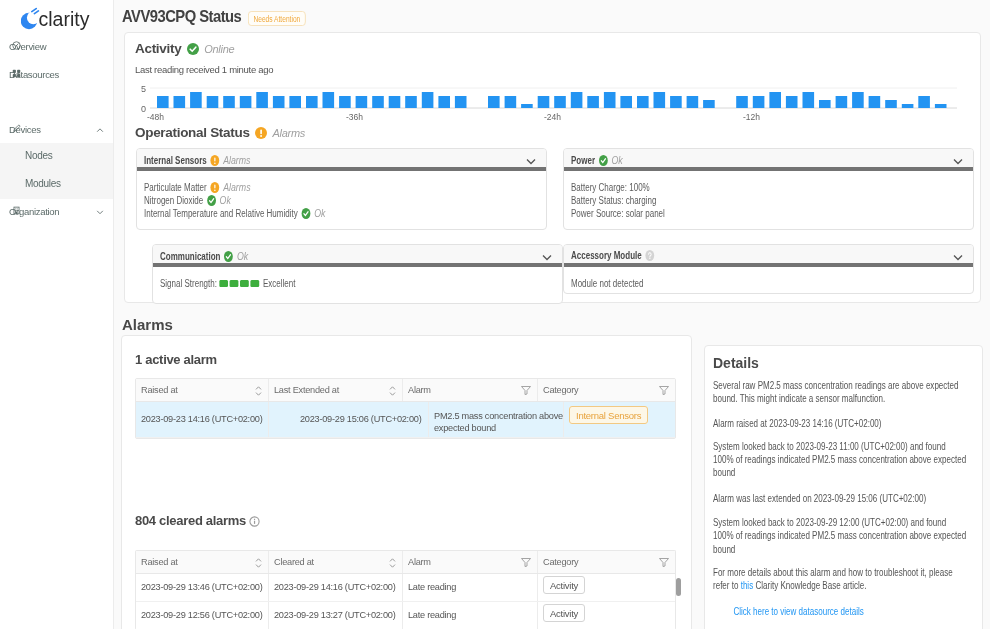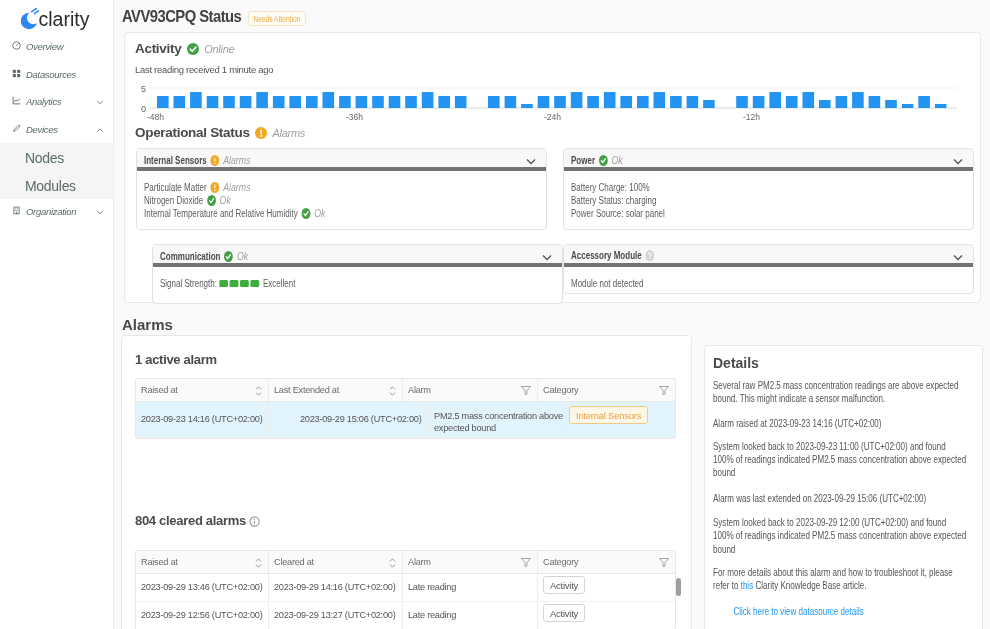--- a/index.html
+++ b/index.html
@@ -1,24 +1,24 @@
 <!DOCTYPE html>
 <html><head>
 <meta charset="utf-8">
 <style>
 * { margin:0; padding:0; box-sizing:border-box; }
 html,body { width:990px; height:629px; overflow:hidden; font-family:"Liberation Sans", sans-serif; background:#fafafa; }
 .sidebar { position:absolute; left:0; top:0; width:114px; height:629px; background:#fff; border-right:1px solid #ececec; z-index:2; }
 .logo { position:absolute; left:21px; top:6px; }
 .nav-item { position:absolute; left:0; width:114px; height:28px; font-size:9.5px; letter-spacing:-0.3px; color:#5c6b69; }
 .nav-item .ic { position:absolute; left:12px; top:9px; }
-.nav-item .lbl { position:absolute; left:26px; top:8.5px;font-style:italic; }
+.nav-item .lbl { position:absolute; left:9px; top:8.5px; }
 .nav-item .chev { position:absolute; right:10px; top:9px; }
 .subbg { position:absolute; left:0; top:143px; width:113px; height:56px; background:#f5f5f5; }
-.subitem { position:absolute; left:25px; font-size:14px; letter-spacing:-0.3px; color:#5c6b69; }
+.subitem { position:absolute; left:25px; font-size:10px; letter-spacing:-0.3px; color:#5c6b69; }
 .main { position:absolute; left:114px; top:0; width:876px; height:629px; }
 .pagetitle { position:absolute; left:8px; top:7px; font-size:17px; letter-spacing:-0.6px; font-weight:bold; color:#424242; transform:scaleX(0.87); transform-origin:0 50%; }
 .badge-na { position:absolute; left:134px; top:11px; font-size:8.5px; color:#f0a93e; border:1px solid #f6dfb4; background:#fffdf8; border-radius:4px; padding:1.5px 6px; white-space:nowrap; transform:scaleX(0.78); transform-origin:0 0; }
 .card { position:absolute; background:#fff; border:1px solid #e8e8e8; border-radius:4px; }
 #statuscard { left:10px; top:32px; width:857px; height:271px; padding:8px 10px; }
 .sec-title { font-size:13.5px; letter-spacing:-0.3px; font-weight:bold; color:#4a4a4a; }
 .ital { font-style:italic; color:#a0a0a0; font-weight:normal; font-size:11px; }
 .icon-circ { display:inline-block; width:12px; height:12px; border-radius:50%; vertical-align:-2px; margin:0 2px; position:relative; }
 .gc { background:#43a047; }
 .oc { background:#f5a623; }
@@ -273,30 +273,20 @@
     </div>
   <div class="nav-item" style="top:60px;">
       <span class="ic"><svg width="9" height="9" viewBox="0 0 12 12">
           <rect x="1" y="1" width="4.2" height="4.2" rx="1" fill="#5c6b69"></rect>
           <rect x="6.8" y="1" width="4.2" height="4.2" rx="1" fill="#5c6b69"></rect>
           <rect x="1" y="6.8" width="4.2" height="4.2" rx="1" fill="#5c6b69"></rect>
           <rect x="6.8" y="6.8" width="4.2" height="4.2" rx="1" fill="#5c6b69"></rect>
         </svg></span>
       <span class="lbl">Datasources</span>
     </div>
-  <div class="nav-item" style="top:87px;">
-      <span class="ic"><svg width="9" height="9" viewBox="0 0 12 12">
-          <path d="M1.5 1.5 V10.5 H10.5" stroke="#5c6b69" stroke-width="1.2" fill="none" stroke-linecap="round"></path>
-          <path d="M3.2 7.5 L5.4 5.2 L7.2 6.8 L10.2 3.6" stroke="#5c6b69" stroke-width="1.2" fill="none" stroke-linecap="round"></path>
-        </svg></span>
-      <span class="lbl">Analytics</span>
-      <span class="chev"><svg width="8" height="5" viewBox="0 0 10 7">
-          <path d="M1 1.2 L5 5.2 L9 1.2" stroke="#5c6b69" stroke-width="1.2" fill="none"></path>
-        </svg></span>
-    </div>
   <div class="nav-item" style="top:115px;">
       <span class="ic"><svg width="9" height="9" viewBox="0 0 12 12">
           <path d="M2.2 9.8 L3.2 7.0 L8.3 1.9 a1.2 1.2 0 0 1 1.8 1.8 L5.0 8.8 Z" stroke="#5c6b69" stroke-width="1.1" fill="none" stroke-linejoin="round"></path>
         </svg></span>
       <span class="lbl">Devices</span>
       <span class="chev"><svg width="8" height="5" viewBox="0 0 10 7">
           <path d="M1 5.2 L5 1.2 L9 5.2" stroke="#5c6b69" stroke-width="1.2" fill="none"></path>
         </svg></span>
     </div>
   <div class="subitem" style="top:150px;">Nodes</div>

